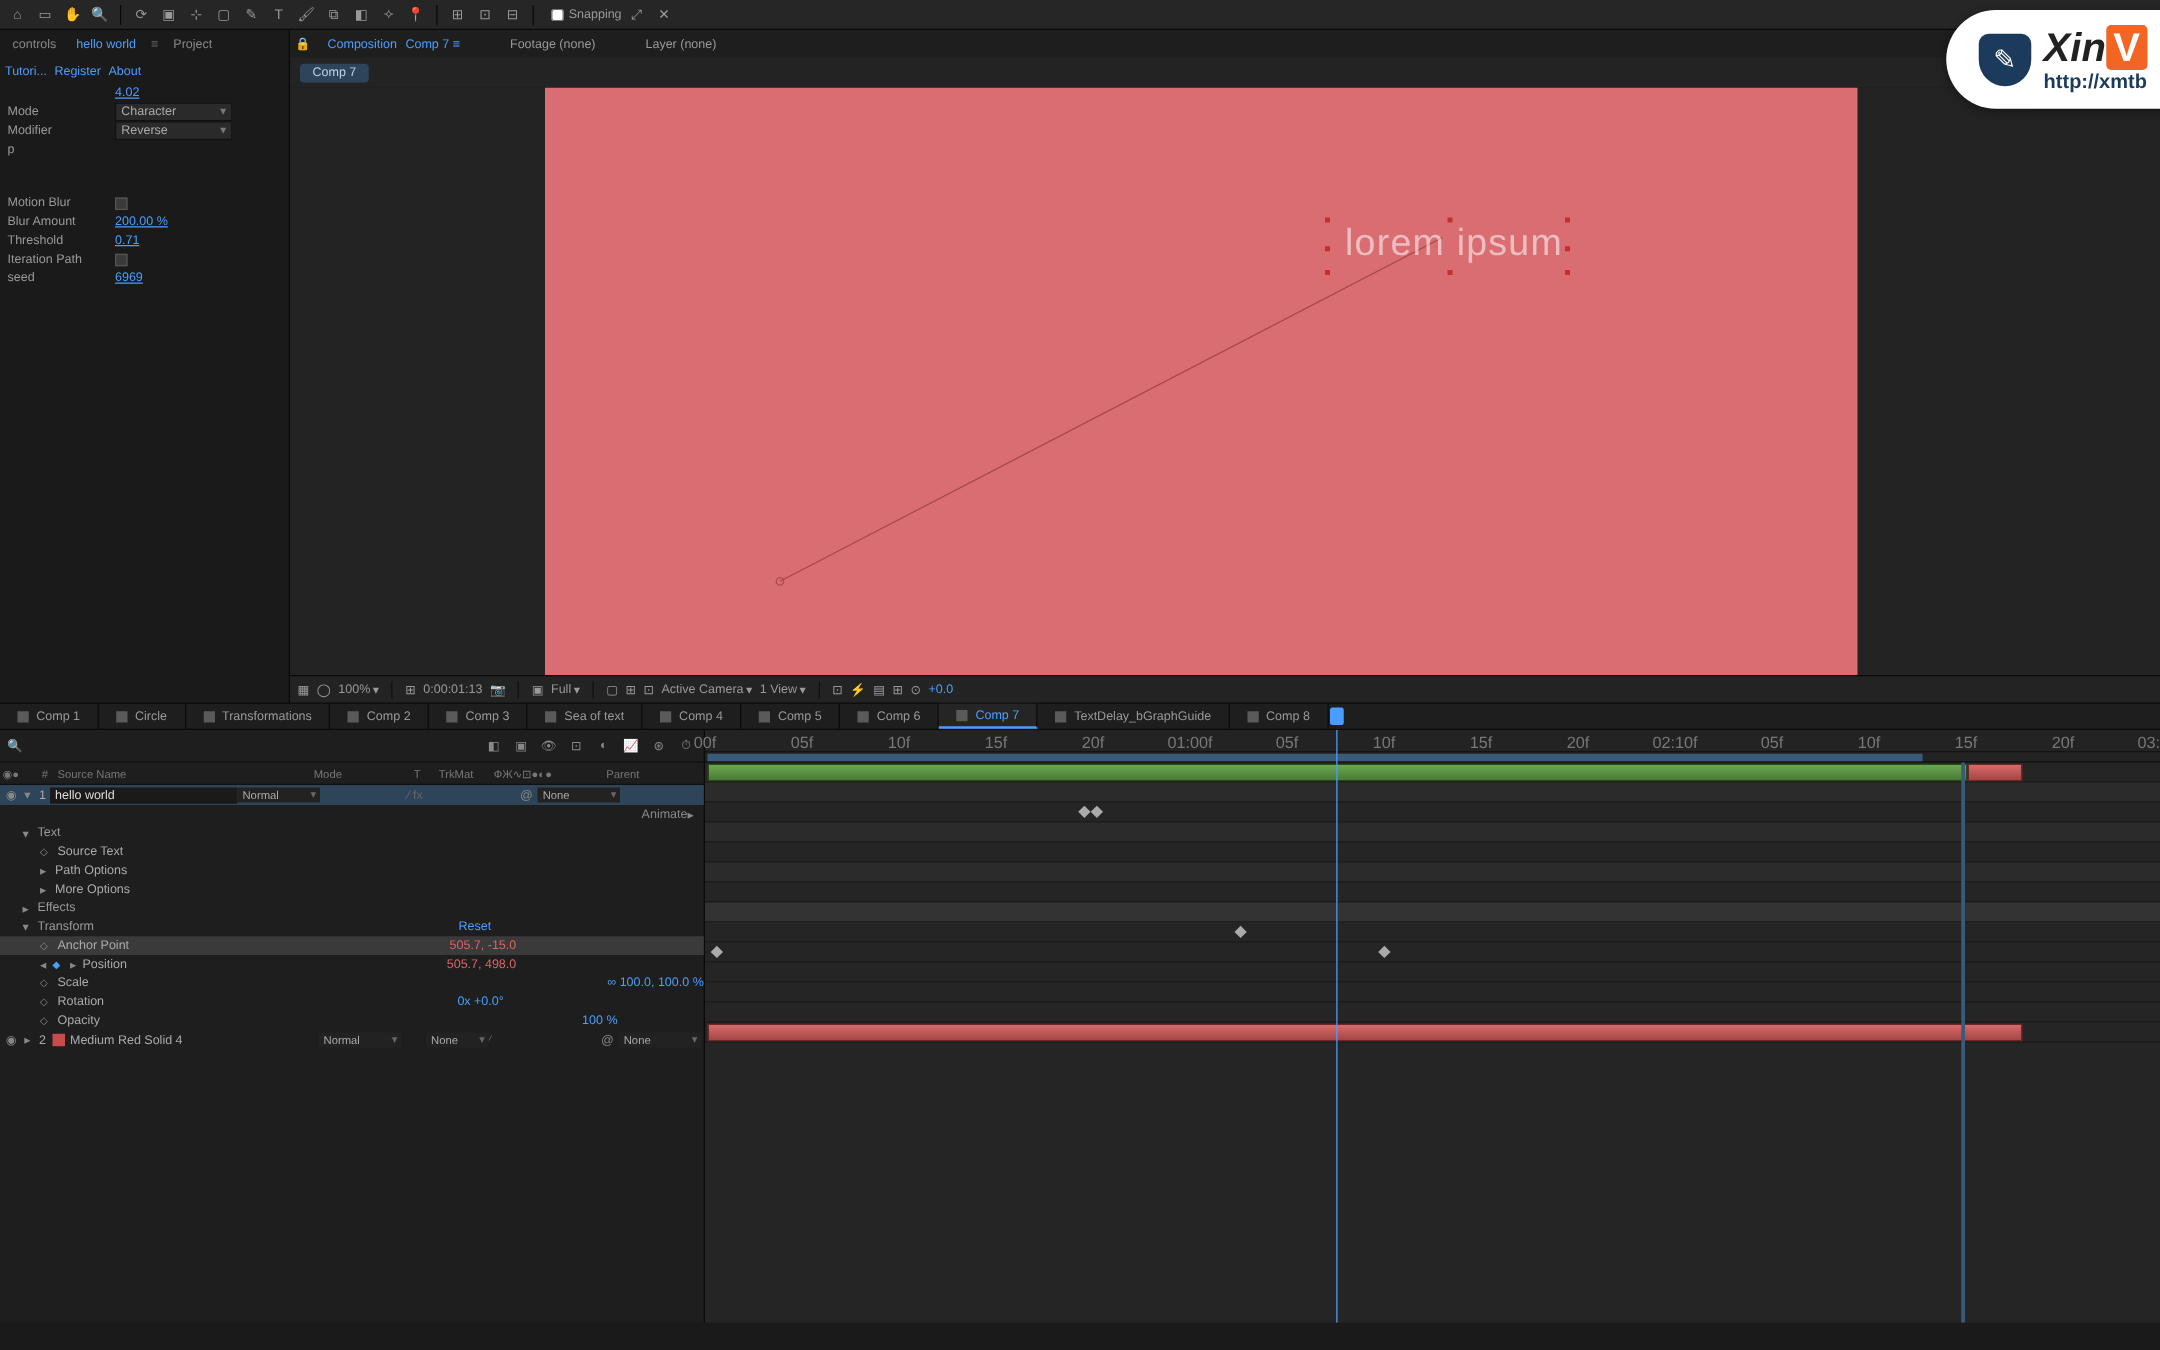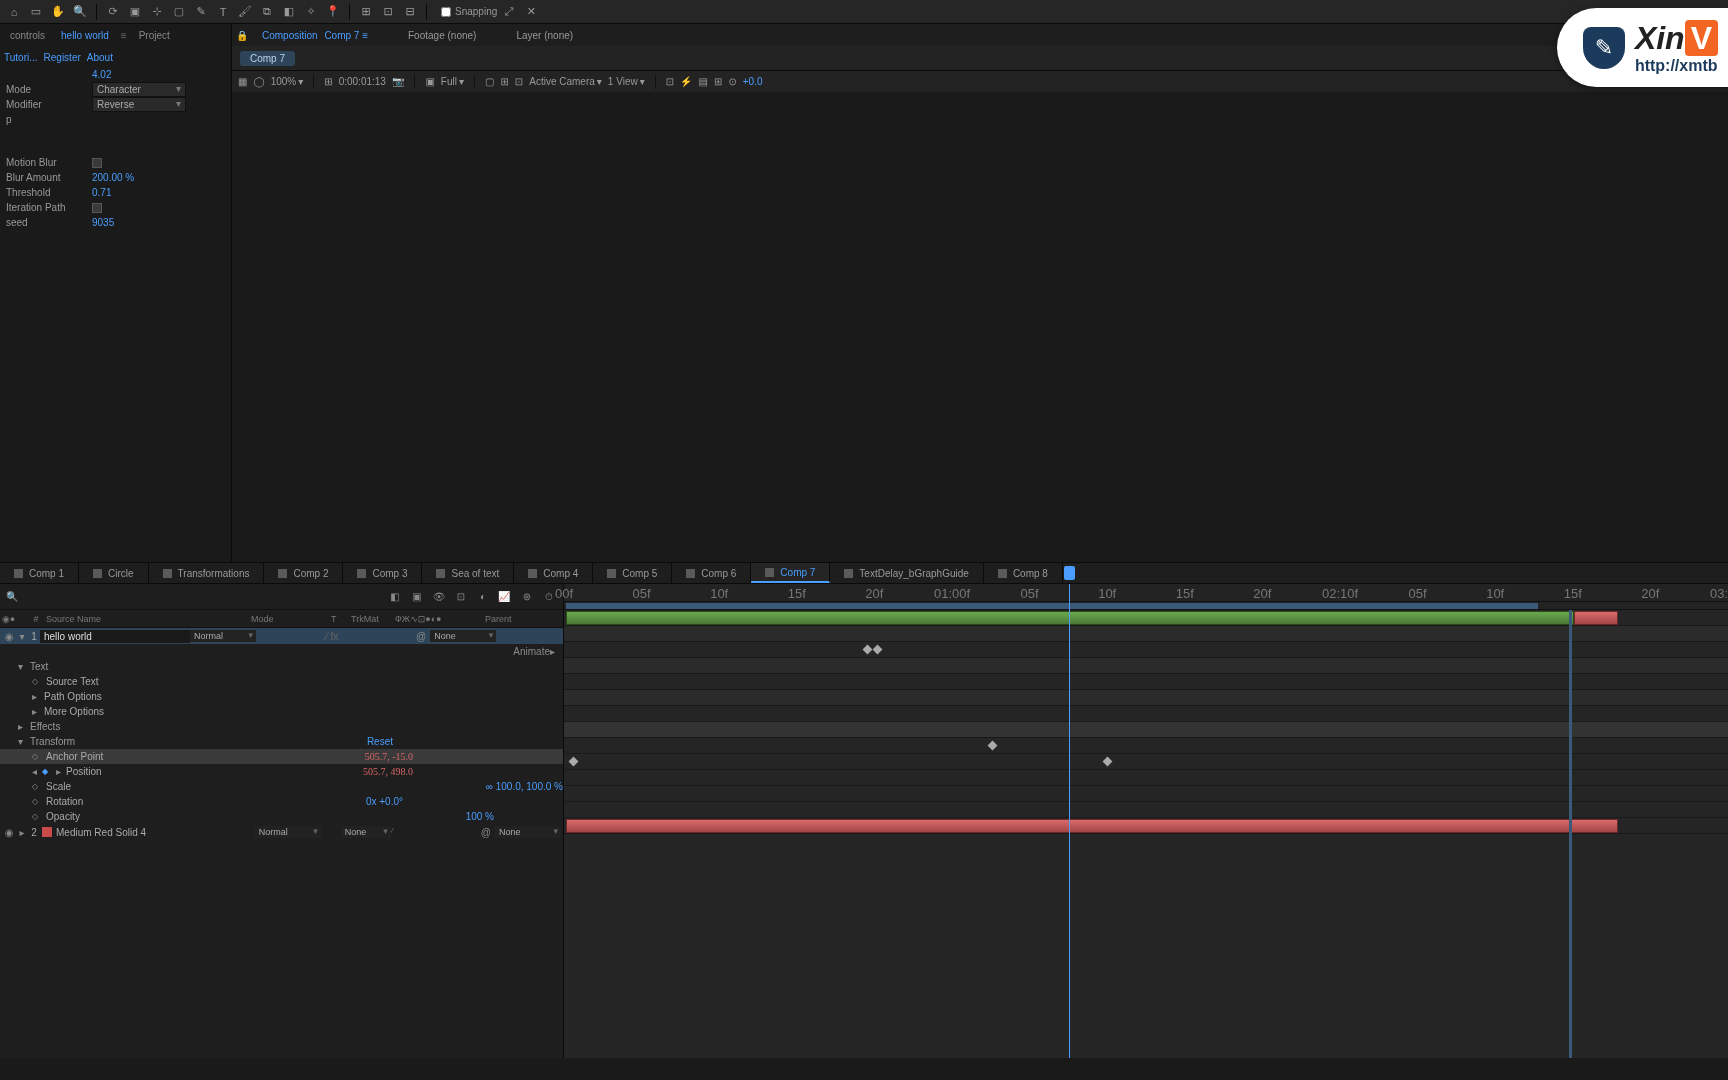--- a/index.html
+++ b/index.html
@@ -19,21 +19,21 @@
 
 .left-tabs { height: 22px; display: flex; align-items: center; gap: 8px; padding: 0 6px; font-size: 10px; color: #888; }
 .left-tabs .tab { padding: 2px 4px; cursor: pointer; }
 .left-tabs .active { color: #4a9eff; }
 
 .left-body { flex: 1; padding: 6px 4px; font-size: 10px; color: #999; }
 .lb-links { color: #4a9eff; margin-bottom: 4px; display: flex; gap: 6px; }
 .lb-links span { cursor: pointer; }
 .prop-row { display: flex; align-items: center; height: 15px; padding: 0 2px; }
 .prop-label { width: 86px; }
-.prop-val { color: #4a9eff; }
+.prop-val { color: #4a9eff; text-decoration: underline; }
 .prop-dd { background: #2a2a2a; color: #aaa; padding: 1px 16px 1px 4px; border: 1px solid #111; font-size: 10px; position: relative; width: 94px; }
 .prop-dd::after { content: '▾'; position: absolute; right: 4px; top: 0; color: #777; }
 .prop-chk { width: 10px; height: 10px; background: #3a3a3a; border: 1px solid #555; }
 
 
 .viewer-tabs { height: 22px; display: flex; align-items: center; padding: 0 4px; gap: 4px; background: #1e1e1e; color: #999; }
 .viewer-tabs .vt-item { padding: 2px 26px 2px 10px; cursor: pointer; font-size: 10px; }
 .viewer-tabs .vt-item.active { color: #4a9eff; }
 .comp-breadcrumb { height: 24px; display: flex; align-items: center; gap: 4px; padding: 0 8px; background: #232323; }
 .bc-pill { background: #2e4458; color: #b8d4ee; padding: 2px 10px; border-radius: 3px; font-size: 10px; cursor: pointer; }
@@ -86,21 +86,21 @@
 .layer-row .name-field { background: #1a1a1a; color: #ddd; padding: 1px 4px; width: 150px; font-size: 10px; border: none; }
 .layer-row.sel .name-field { background: #1a1a1a; }
 .layer-row .dd-small { background: #222; padding: 1px 14px 1px 4px; font-size: 9px; position: relative; width: 66px; }
 .layer-row .dd-small::after { content: '▾'; position: absolute; right: 3px; top: 0; color: #666; }
 
 .prop-tree-row { height: 15px; display: flex; align-items: center; font-size: 10px; color: #aaa; padding-left: 18px; }
 .prop-tree-row .tw { width: 12px; cursor: pointer; color: #888; }
 .prop-tree-row .stp { width: 14px; cursor: pointer; color: #888; font-size: 8px; }
 .prop-tree-row .nm { flex: 1; }
 .prop-tree-row .val { color: #4a9eff; }
-.prop-tree-row .val.red { color: #d86565; font-family: Liberation Serif, serif; }
+.prop-tree-row .val.red { color: #d86565; }
 .prop-tree-row.indent1 { padding-left: 32px; }
 .prop-tree-row.head { color: #999; }
 .prop-tree-row.sel { background: #3a3a3a; }
 
 .tl-anim-tag { text-align: right; padding-right: 8px; color: #888; font-size: 10px; height: 15px; display:flex; align-items:center; justify-content:flex-end; }
 .tl-anim-tag span { cursor: pointer; }
 
 
 .ruler { height: 18px; background: #232323; display: flex; position: relative; border-bottom: 1px solid #111; }
 .ruler .tick { position: absolute; top: 2px; font-size: 13px; color: #777; transform: translateX(-50%); }
@@ -202,37 +202,56 @@
       <div class="prop-row">
           <span class="prop-label">Threshold</span>
           <span class="prop-val">0.71</span>
         </div>
       <div class="prop-row">
           <span class="prop-label">Iteration Path</span>
           <span class="prop-chk"></span>
         </div>
       <div class="prop-row">
           <span class="prop-label">seed</span>
-          <span class="prop-val">9035</span>
+          <span class="prop-val">6969</span>
         </div>
     </div>
   </div>
 
   <div class="right-area">
     <div class="viewer-tabs">
       <span style="width:12px;text-align:center;cursor:pointer">🔒</span>
       <span class="vt-item active">
         <span>Composition</span>
         <span style="color:#4a9eff;margin-left:4px">Comp 7</span> ≡
       </span>
       <span class="vt-item">Footage (none)</span>
       <span class="vt-item">Layer (none)</span>
     </div>
     <div class="comp-breadcrumb">
       <span class="bc-pill">Comp 7</span>
+    </div>
+    <div class="viewer-canvas">
+      <div class="canvas-content">
+        <svg class="motion-line">
+          <line x1="188" y1="395" x2="718" y2="120" stroke="#a84848" stroke-width="1"></line>
+          <circle cx="188" cy="395" r="3" fill="none" stroke="#a84848"></circle>
+        </svg>
+        <div class="canvas-text">lorem ipsum</div>
+        <div class="selection-handles">
+          <span class="sh tl"></span>
+            <span class="sh tm"></span>
+            <span class="sh tr"></span>
+          <span class="sh ml"></span>
+            <span class="sh mr"></span>
+          <span class="sh bl"></span>
+            <span class="sh bm"></span>
+            <span class="sh br"></span>
+        </div>
+      </div>
     </div>
     <div class="viewer-footer">
       <span class="vf-item">▦</span>
       <span class="vf-item">◯</span>
       <span class="vf-item"><span>100%</span> ▾</span>
       <span class="vf-sep"></span>
       <span class="vf-item">⊞</span>
       <span class="vf-item">0:00:01:13</span>
       <span class="vf-item">📷</span>
       <span class="vf-sep"></span>

